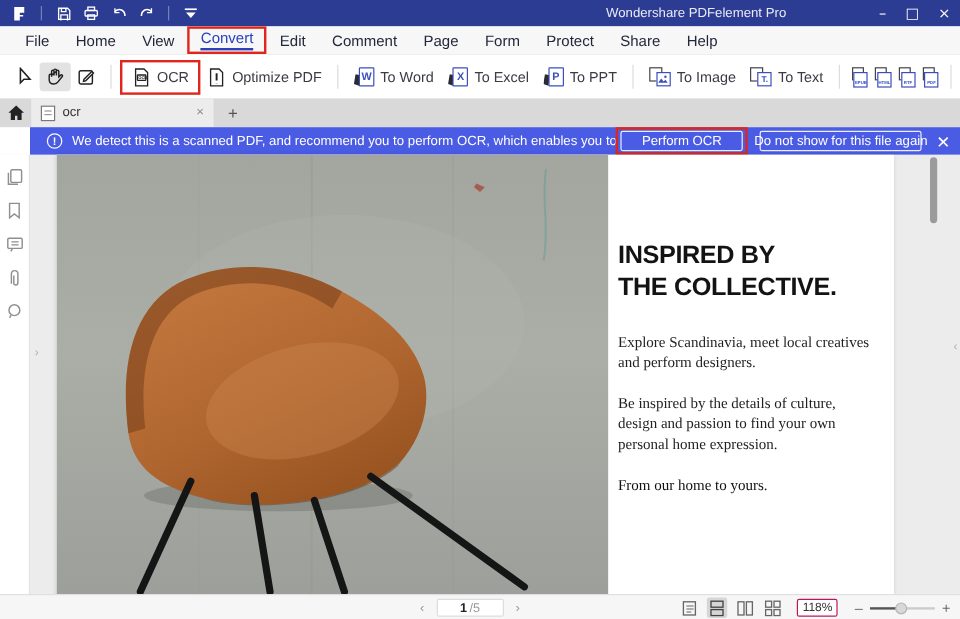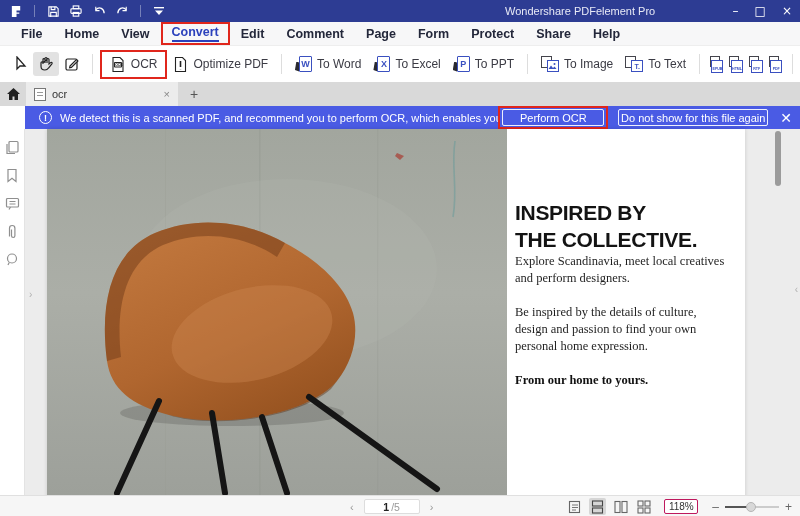--- a/index.html
+++ b/index.html
@@ -13,21 +13,21 @@
   .titlebar .tb-icons { display:flex; align-items:center; gap:7px; }
   .tb-sep { width:1px; height:12px; background:rgba(255,255,255,.35); margin:0 3px; }
   .tb-ic { width:16px; height:16px; display:flex; align-items:center; justify-content:center; cursor:pointer; }
   .tb-title { position:absolute; left:505px; top:0; height:22px; line-height:22px; font-size:11px; color:#e8eaf6; }
   .win-controls { position:absolute; right:8px; top:0; height:22px; display:flex; align-items:center; gap:16px; }
   .win-btn { color:#fff; font-size:12px; line-height:22px; cursor:pointer; font-family:"DejaVu Sans", sans-serif; }
 
   
   .menubar { position:absolute; left:0; top:22px; width:800px; height:24px; background:#f7f7f8;
              display:flex; align-items:center; padding-left:10px; border-bottom:1px solid #eee; }
-  .menu-item { font-size:12.5px; color:#23273a; font-weight:bold; padding:3px 11px; cursor:pointer; white-space:nowrap; }
+  .menu-item { font-size:12.5px; color:#23273a; font-weight:normal; padding:3px 11px; cursor:pointer; white-space:nowrap; }
   .menu-item.active { color:#2b41bc; border:2px solid #e0261c; padding:1px 9px; position:relative; }
   .menu-item.active .ul { display:block; height:2px; background:#2b41bc; margin-top:1px; }
 
   
   .toolbar { position:absolute; left:0; top:46px; width:800px; height:36px; background:#fff;
              display:flex; align-items:center; padding-left:8px; }
   .tool-btn { display:flex; align-items:center; gap:5px; padding:4px 6px; border-radius:3px; cursor:pointer;
               font-size:12px; color:#3b3b44; white-space:nowrap; }
   .tool-btn.icon-only { padding:4px 5px; }
   .tool-btn.selected { background:#e2e2e2; }
@@ -63,41 +63,41 @@
   
   .notif { position:absolute; left:25px; top:106px; width:775px; height:23px; background:#4a5be4;
            display:flex; align-items:center; padding:0 8px 0 14px; }
   .notif-info { width:13px; height:13px; border:1px solid #fff; border-radius:50%; color:#fff; font-size:9px;
                 display:flex; align-items:center; justify-content:center; flex:0 0 auto; font-weight:bold; }
   .notif-msg { color:#fff; font-size:11px; margin-left:8px; white-space:nowrap; overflow:hidden; }
   .notif-btn { height:17px; border:1px solid rgba(255,255,255,.9); border-radius:2px; color:#fff; font-size:11px;
                background:transparent; display:flex; align-items:center; justify-content:center; cursor:pointer; white-space:nowrap; }
   .notif-redbox { border:2px solid #e0261c; padding:1px 2px; margin-left:10px; flex:0 0 auto; }
   .perform-btn { width:102px; }
-  .dismiss-btn { width:150px; margin-left:10px; flex:0 0 auto; }
+  .dismiss-btn { width:135px; margin-left:10px; flex:0 0 auto; }
   .notif-close { color:#fff; font-size:14px; margin-left:12px; cursor:pointer; flex:0 0 auto; }
 
   
   .main { position:absolute; left:0; top:129px; width:800px; height:366px; background:#ececec; }
   .sidebar { position:absolute; left:0; top:0; width:25px; height:366px; background:#fff; border-right:1px solid #e3e3e3;
              display:flex; flex-direction:column; align-items:center; padding-top:10px; gap:12px; }
   .sb-ic { width:16px; height:16px; cursor:pointer; display:flex; align-items:center; justify-content:center; }
   .panel-arrow-l { position:absolute; left:29px; top:160px; color:#b0b0b0; font-size:10px; cursor:pointer; }
   .panel-arrow-r { position:absolute; right:2px; top:155px; color:#b0b0b0; font-size:10px; cursor:pointer; }
   .pdf-page { position:absolute; left:47px; top:0; width:698px; height:440px; background:#fff; box-shadow:0 0 4px rgba(0,0,0,.15); }
   .photo { position:absolute; left:0; top:0; width:460px; height:366px; }
   .scroll-thumb { position:absolute; right:19px; top:2px; width:6px; height:55px; background:#9b9b9b; border-radius:3px; cursor:pointer; }
 
   
   .text-block { position:absolute; left:468px; top:70px; width:224px; }
   .headline { font-family:"Liberation Sans", sans-serif; font-weight:bold; font-size:21px; line-height:27px;
               letter-spacing:-0.3px; color:#131313; }
-  .body-copy { font-family:"Liberation Serif", serif; font-size:12.5px; line-height:17px; color:#1f1f1f; }
+  .body-copy { font-family:"Liberation Serif", serif; font-size:12.5px; line-height:17px; color:#1f1f1f; margin-top:24px; }
   .body-copy .para { margin-bottom:17px; }
-  .closing { font-family:"Liberation Serif", serif; font-weight:bold; font-size:12.5px; color:#111; margin-top:10px; }
+  .closing { font-family:"Liberation Serif", serif; font-weight:normal; font-size:12.5px; color:#111; margin-top:10px; }
 
   
   .statusbar { position:absolute; left:0; top:495px; width:800px; height:21px; background:#f6f6f6; border-top:1px solid #e0e0e0; }
   .page-nav { position:absolute; left:350px; top:0; height:21px; display:flex; align-items:center; gap:10px; }
   .nav-ch { color:#999; font-size:11px; cursor:pointer; }
   .page-box { width:56px; height:15px; background:#fff; border:1px solid #ddd; border-radius:2px;
               display:flex; align-items:center; justify-content:center; font-size:10.5px; gap:2px; }
   .page-box .cur { font-weight:bold; color:#222; }
   .page-box .tot { color:#999; }
   .right-tools { position:absolute; right:8px; top:0; height:21px; display:flex; align-items:center; gap:6px; }

